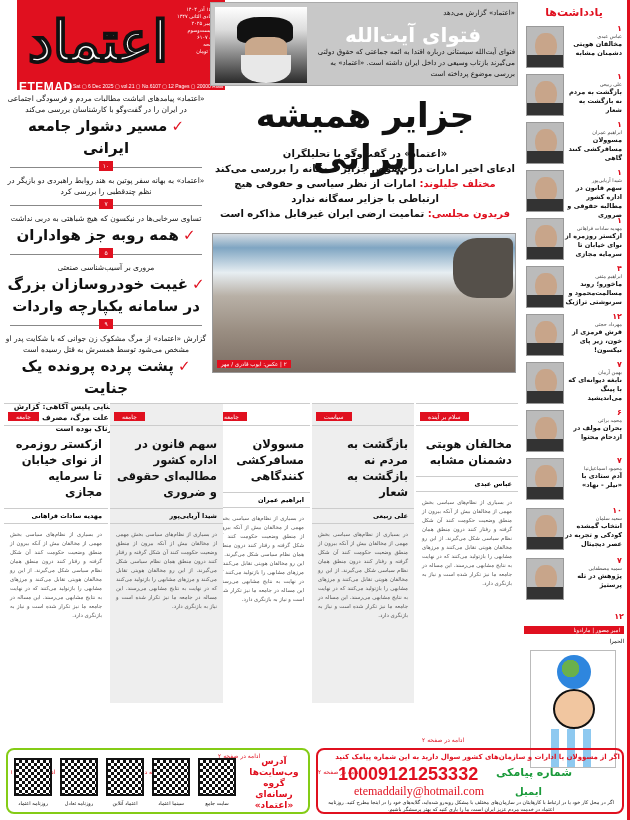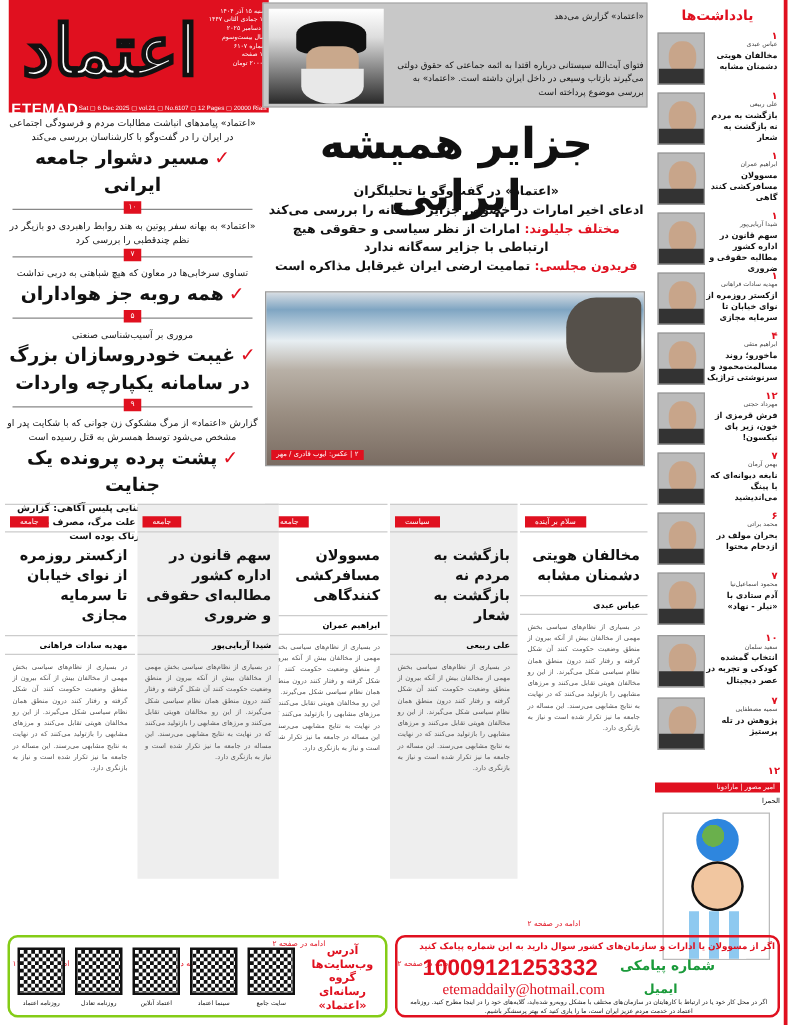--- a/index.html
+++ b/index.html
@@ -1,18 +1,18 @@
 <!DOCTYPE html>
 <html><head>
 <meta charset="utf-8">
 <style>
 *{box-sizing:border-box;margin:0;padding:0}
 body{width:630px;height:820px;background:#fff;font-family:"DejaVu Sans",sans-serif;position:relative;overflow:hidden;direction:rtl}
 .abs{position:absolute}
-.masthead{left:7px;top:0;width:208px;height:90px;background:#e0101f}
+.masthead{left:17px;top:0;width:208px;height:90px;background:#e0101f}
 .logo{left:6px;top:4px;width:150px;height:78px;color:#fff;font-family:"DejaVu Serif",serif;font-size:56px;font-weight:bold;text-align:center;line-height:74px;-webkit-text-stroke:2px #111;letter-spacing:-4px}
 .dates{left:150px;top:6px;width:56px;font-size:5px;color:#fff;line-height:7px;text-align:right}
 .etemad-latin{left:2px;top:80px;font-size:12px;font-weight:bold;color:#fff;direction:ltr;font-family:"Liberation Sans",sans-serif;letter-spacing:.5px}
 .issue-line{left:56px;top:83px;font-size:5px;color:#fff;direction:ltr;font-family:"Liberation Sans",sans-serif;white-space:nowrap}
 .leftcol{left:4px;top:93px;width:204px}
 .kicker{font-size:7.5px;line-height:11px;text-align:center;color:#111}
 .hl{font-size:15px;font-weight:bold;text-align:center;color:#111;line-height:22px}
 .hl .chk{color:#e0101f;margin-left:4px}
 .sep{height:12px;position:relative;margin:2px 6px}
 .sep:before{content:"";position:absolute;left:0;right:0;top:6px;border-top:1px solid #888}
@@ -91,21 +91,21 @@
   <div class="sep">
       <span>۱۰</span>
     </div>
   <div>
     <div class="kicker">«اعتماد» به بهانه سفر پوتین به هند روابط راهبردی دو بازیگر در نظم چندقطبی را بررسی کرد</div>
   </div>
   <div class="sep">
       <span>۷</span>
     </div>
   <div>
-    <div class="kicker">تساوی سرخابی‌ها در معاون که هیچ شباهتی به دربی نداشت</div>
+    <div class="kicker">تساوی سرخابی‌ها در نیکسون که هیچ شباهتی به دربی نداشت</div>
     <div class="hl"><span class="chk">✓</span><span>همه روبه جز هواداران</span></div>
   </div>
   <div class="sep">
       <span>۵</span>
     </div>
   <div>
     <div class="kicker">مروری بر آسیب‌شناسی صنعتی</div>
     <div class="hl"><span class="chk">✓</span><span>غیبت خودروسازان بزرگ در سامانه یکپارچه واردات</span></div>
   </div>
   <div class="sep">
@@ -118,20 +118,21 @@
   <div class="kicker" style="font-weight:bold;margin-top:2px">معاون مبارزه با جرایم جنایی پلیس آگاهی: گزارش پزشکی قانونی نشان داد علت مرگ، مصرف یک ماده خوراکی خطرناک بوده است</div>
 </div>
 
 <div class="abs fatwa">
   <div class="abs fatwa-photo">
     <div class="abs turban"></div>
     <div class="abs face"></div>
     <div class="abs beard"></div>
   </div>
   <div class="abs fatwa-kicker">«اعتماد» گزارش می‌دهد</div>
+  <div class="abs fatwa-title">فتوای آیت‌الله</div>
   <div class="abs fatwa-body">فتوای آیت‌الله سیستانی درباره اقتدا به ائمه جماعتی که حقوق دولتی می‌گیرند بازتاب وسیعی در داخل ایران داشته است. «اعتماد» به بررسی موضوع پرداخته است</div>
 </div>
 
 <div class="abs main-hl">جزایر همیشه ایرانی</div>
 <div class="abs main-sub">
   <div>«اعتماد» در گفت‌وگو با تحلیلگران</div>
   <div>ادعای اخیر امارات در خصوص جزایر سه‌گانه را بررسی می‌کند</div>
   <div><span class="red">مختلف جلیلوند:</span> <span>امارات از نظر سیاسی و حقوقی هیچ ارتباطی با جزایر سه‌گانه ندارد</span></div>
   <div><span class="red">فریدون مجلسی:</span> <span>تمامیت ارضی ایران غیرقابل مذاکره است</span></div>
 </div>

